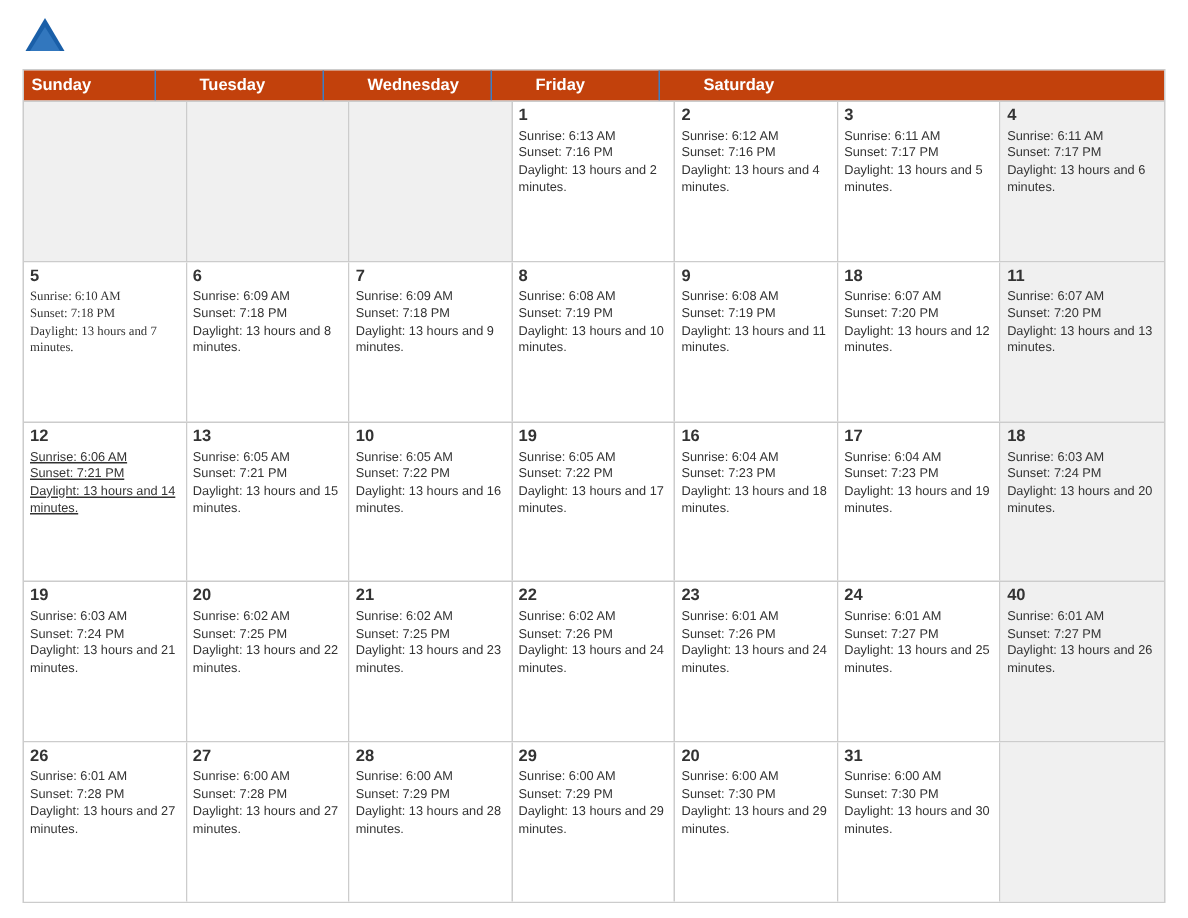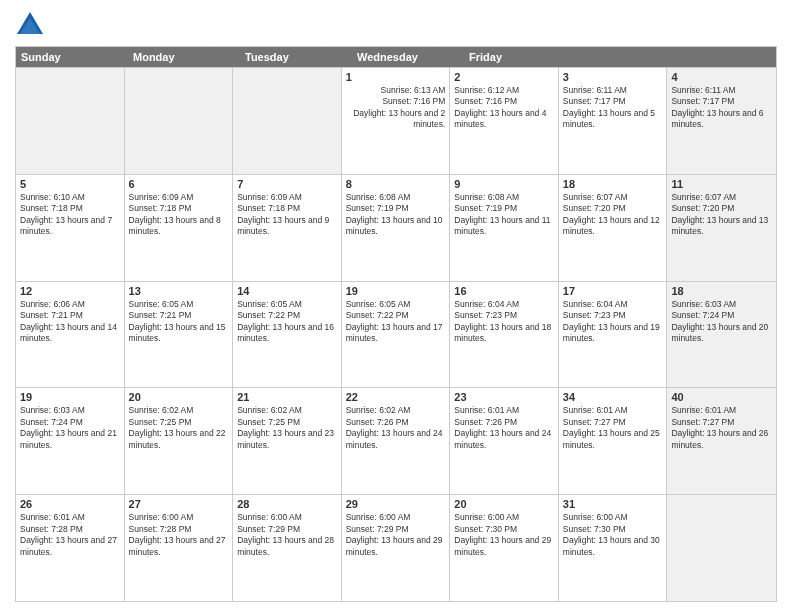--- a/index.html
+++ b/index.html
@@ -61,21 +61,21 @@
     }
     .calendar {
       flex: 1;
       display: flex;
       flex-direction: column;
       border: 1px solid #ccc;
     }
     .cal-header {
       display: grid;
       grid-template-columns: repeat(7, 1fr);
-      background: #737373;
+      background: #c2410c;
       gap: 24px;
     }
     .cal-header-cell {
       color: #fff;
       font-size: 11px;
       font-weight: bold;
       padding: 4px 5px;
       text-align: left;
       border-right: 1px solid #3a7fc8;
     }
@@ -132,33 +132,33 @@
     </div>
     <div class="title-block">
       <div class="main-title"></div>
       <div class="subtitle"></div>
     </div>
   </div>
 
   <div class="calendar">
     <div class="cal-header" id="cal-header-row">
         <div class="cal-header-cell">Sunday</div>
-        <div class="cal-header-cell">Monday</div>
         <div class="cal-header-cell">Tuesday</div>
         <div class="cal-header-cell">Wednesday</div>
         <div class="cal-header-cell">Friday</div>
+        <div class="cal-header-cell">Saturday</div>
       </div>
     <div class="cal-body" id="cal-body">
         <div class="cal-week">
           <div class="cal-cell shaded empty"></div>
           <div class="cal-cell shaded empty"></div>
           <div class="cal-cell shaded empty"></div>
           <div class="cal-cell">
             <span class="day-num">1</span>
-            <div class="cell-text" style="white-space: pre-line; text-align: right;">Sunrise: 6:13 AM
+            <div class="cell-text" style="white-space: pre-line;">Sunrise: 6:13 AM
 Sunset: 7:16 PM
 Daylight: 13 hours and 2 minutes.</div>
           </div>
           <div class="cal-cell">
             <span class="day-num">2</span>
             <div class="cell-text" style="white-space: pre-line;">Sunrise: 6:12 AM
 Sunset: 7:16 PM
 Daylight: 13 hours and 4 minutes.</div>
           </div>
           <div class="cal-cell">
@@ -170,21 +170,21 @@
           <div class="cal-cell shaded">
             <span class="day-num">4</span>
             <div class="cell-text" style="white-space: pre-line;">Sunrise: 6:11 AM
 Sunset: 7:17 PM
 Daylight: 13 hours and 6 minutes.</div>
           </div>
         </div>
         <div class="cal-week">
           <div class="cal-cell">
             <span class="day-num">5</span>
-            <div class="cell-text" style="white-space: pre-line;">Sunrise: 6:10 AM
+            <div class="cell-text" style="white-space: pre-line; font-family: Liberation Serif, serif;">Sunrise: 6:10 AM
 Sunset: 7:18 PM
 Daylight: 13 hours and 7 minutes.</div>
           </div>
           <div class="cal-cell">
             <span class="day-num">6</span>
             <div class="cell-text" style="white-space: pre-line;">Sunrise: 6:09 AM
 Sunset: 7:18 PM
 Daylight: 13 hours and 8 minutes.</div>
           </div>
           <div class="cal-cell">
@@ -214,32 +214,32 @@
           <div class="cal-cell shaded">
             <span class="day-num">11</span>
             <div class="cell-text" style="white-space: pre-line;">Sunrise: 6:07 AM
 Sunset: 7:20 PM
 Daylight: 13 hours and 13 minutes.</div>
           </div>
         </div>
         <div class="cal-week">
           <div class="cal-cell">
             <span class="day-num">12</span>
-            <div class="cell-text" style="white-space: pre-line;">Sunrise: 6:06 AM
+            <div class="cell-text" style="white-space: pre-line; text-decoration: underline;">Sunrise: 6:06 AM
 Sunset: 7:21 PM
 Daylight: 13 hours and 14 minutes.</div>
           </div>
           <div class="cal-cell">
             <span class="day-num">13</span>
             <div class="cell-text" style="white-space: pre-line;">Sunrise: 6:05 AM
 Sunset: 7:21 PM
 Daylight: 13 hours and 15 minutes.</div>
           </div>
           <div class="cal-cell">
-            <span class="day-num">14</span>
+            <span class="day-num">10</span>
             <div class="cell-text" style="white-space: pre-line;">Sunrise: 6:05 AM
 Sunset: 7:22 PM
 Daylight: 13 hours and 16 minutes.</div>
           </div>
           <div class="cal-cell">
             <span class="day-num">19</span>
             <div class="cell-text" style="white-space: pre-line;">Sunrise: 6:05 AM
 Sunset: 7:22 PM
 Daylight: 13 hours and 17 minutes.</div>
           </div>
@@ -287,21 +287,21 @@
 Sunset: 7:26 PM
 Daylight: 13 hours and 24 minutes.</div>
           </div>
           <div class="cal-cell">
             <span class="day-num">23</span>
             <div class="cell-text" style="white-space: pre-line;">Sunrise: 6:01 AM
 Sunset: 7:26 PM
 Daylight: 13 hours and 24 minutes.</div>
           </div>
           <div class="cal-cell">
-            <span class="day-num">34</span>
+            <span class="day-num">24</span>
             <div class="cell-text" style="white-space: pre-line;">Sunrise: 6:01 AM
 Sunset: 7:27 PM
 Daylight: 13 hours and 25 minutes.</div>
           </div>
           <div class="cal-cell shaded">
             <span class="day-num">40</span>
             <div class="cell-text" style="white-space: pre-line;">Sunrise: 6:01 AM
 Sunset: 7:27 PM
 Daylight: 13 hours and 26 minutes.</div>
           </div>

